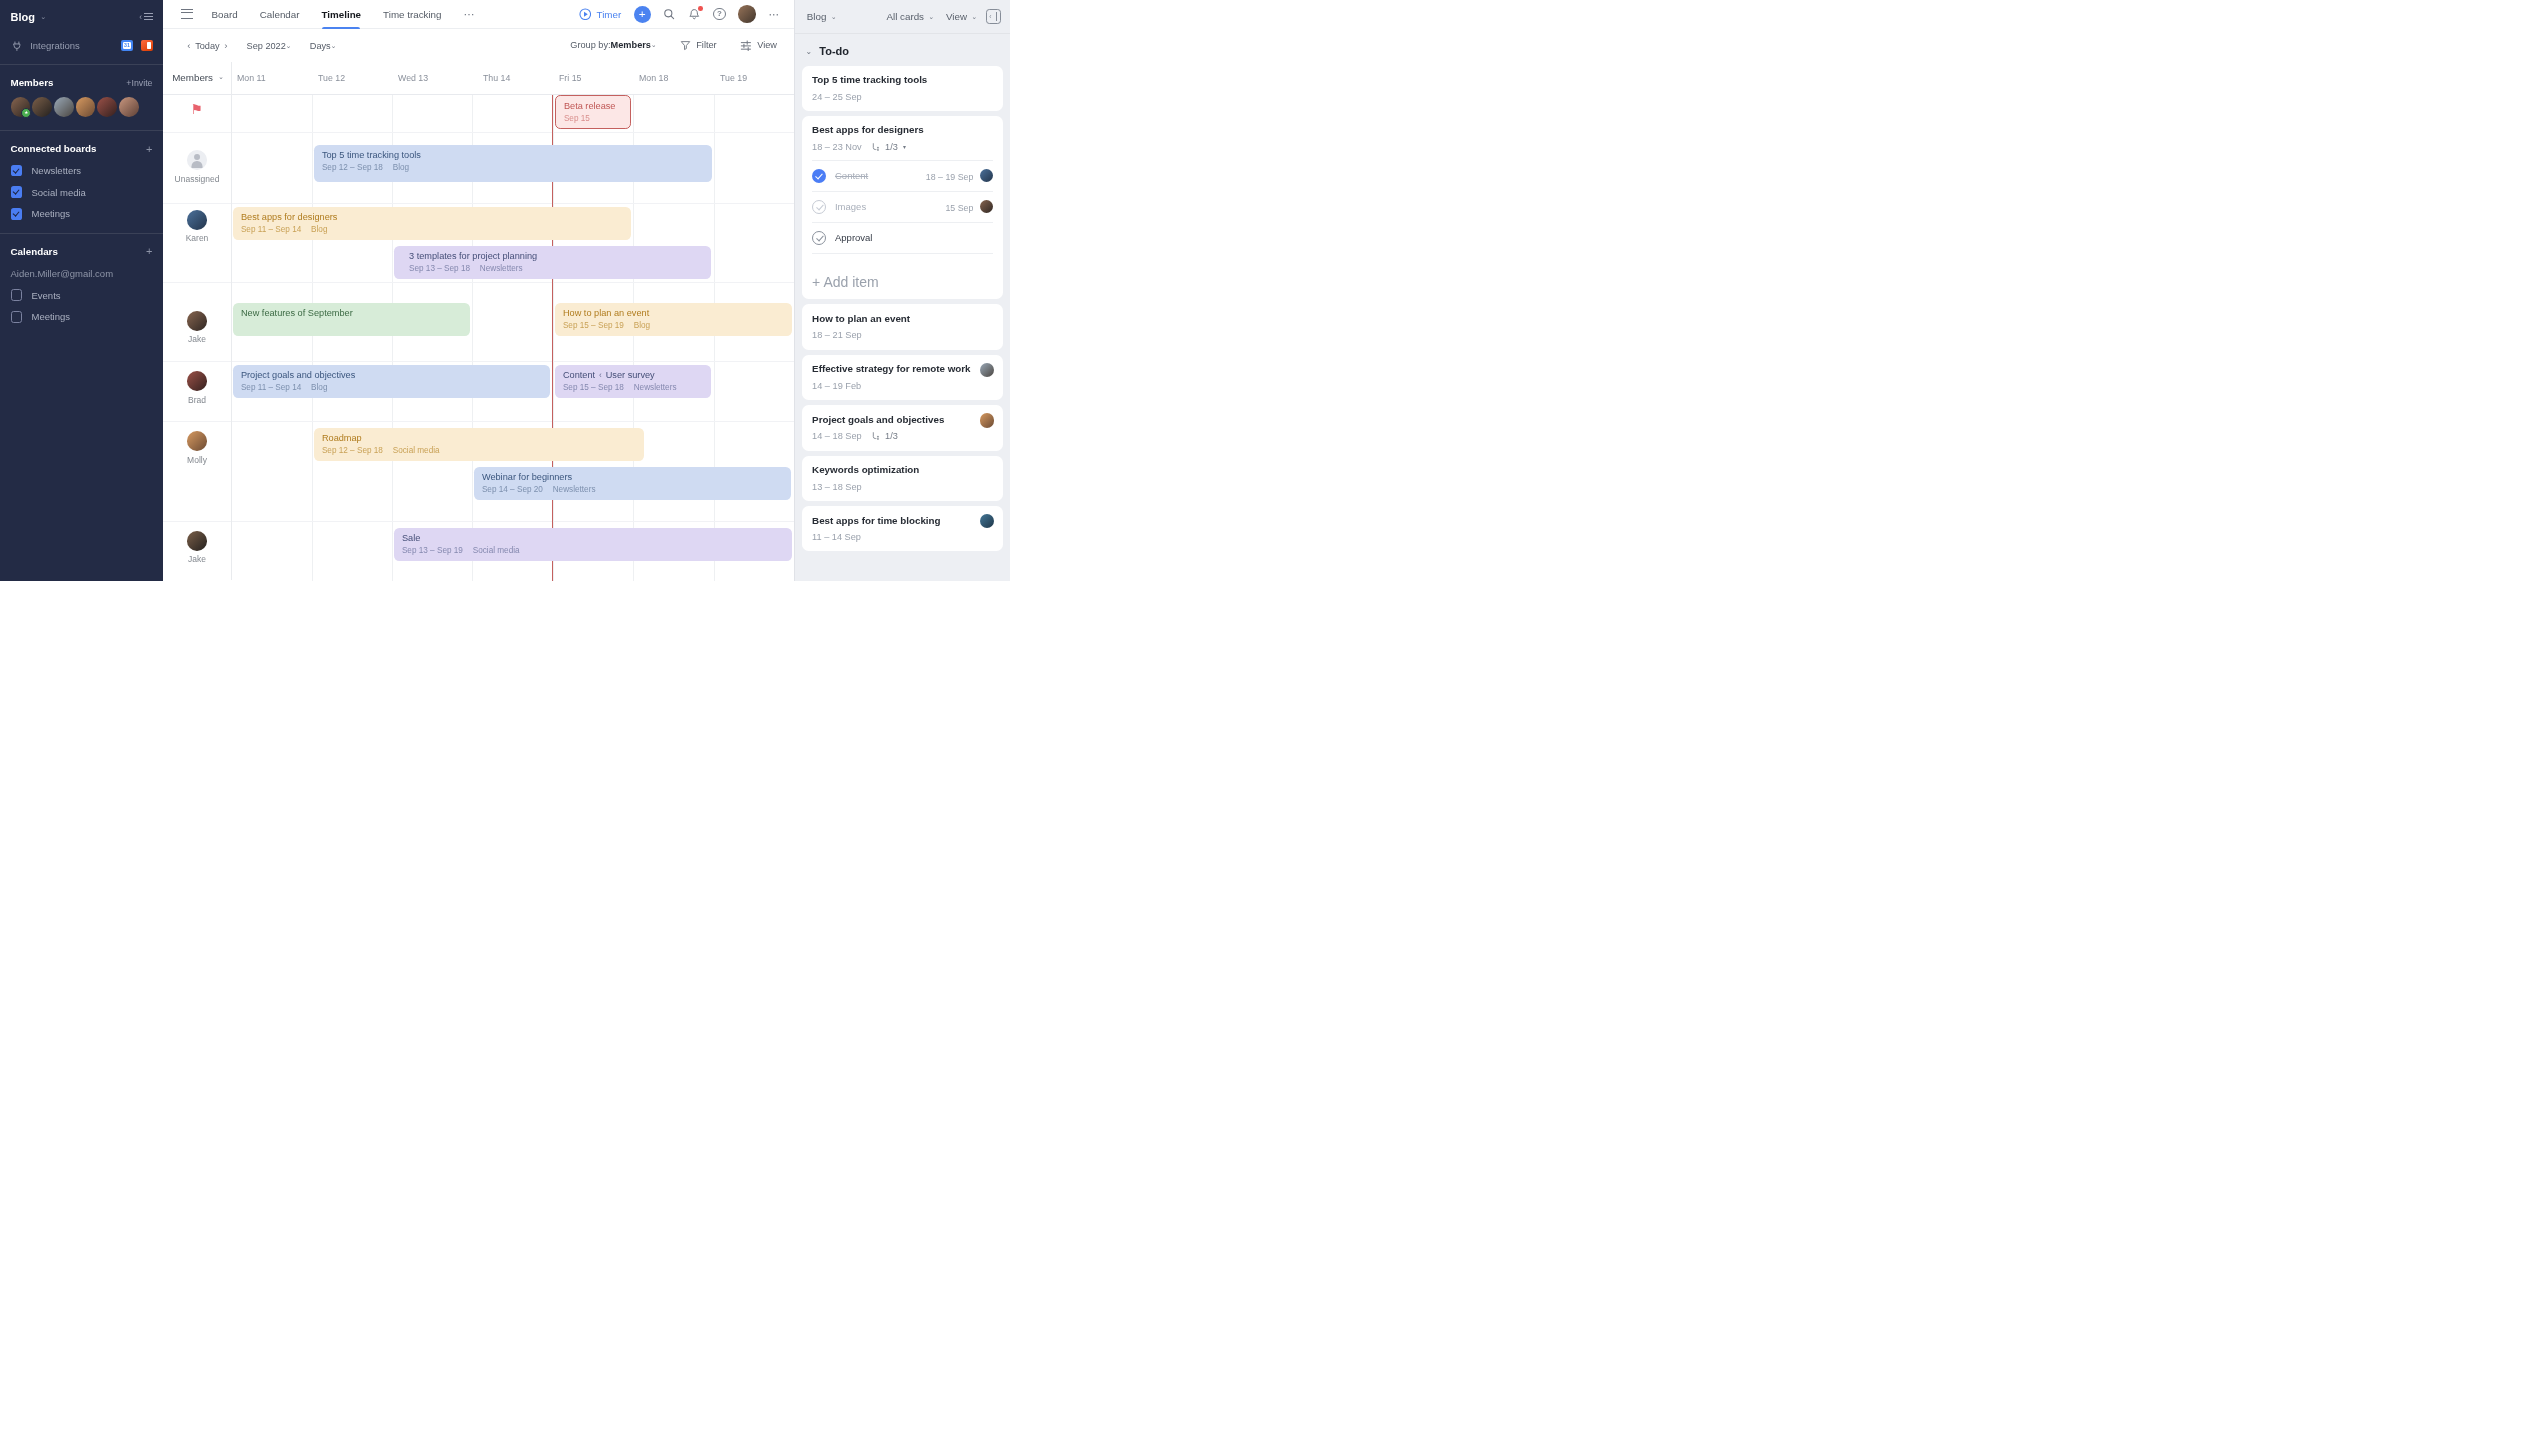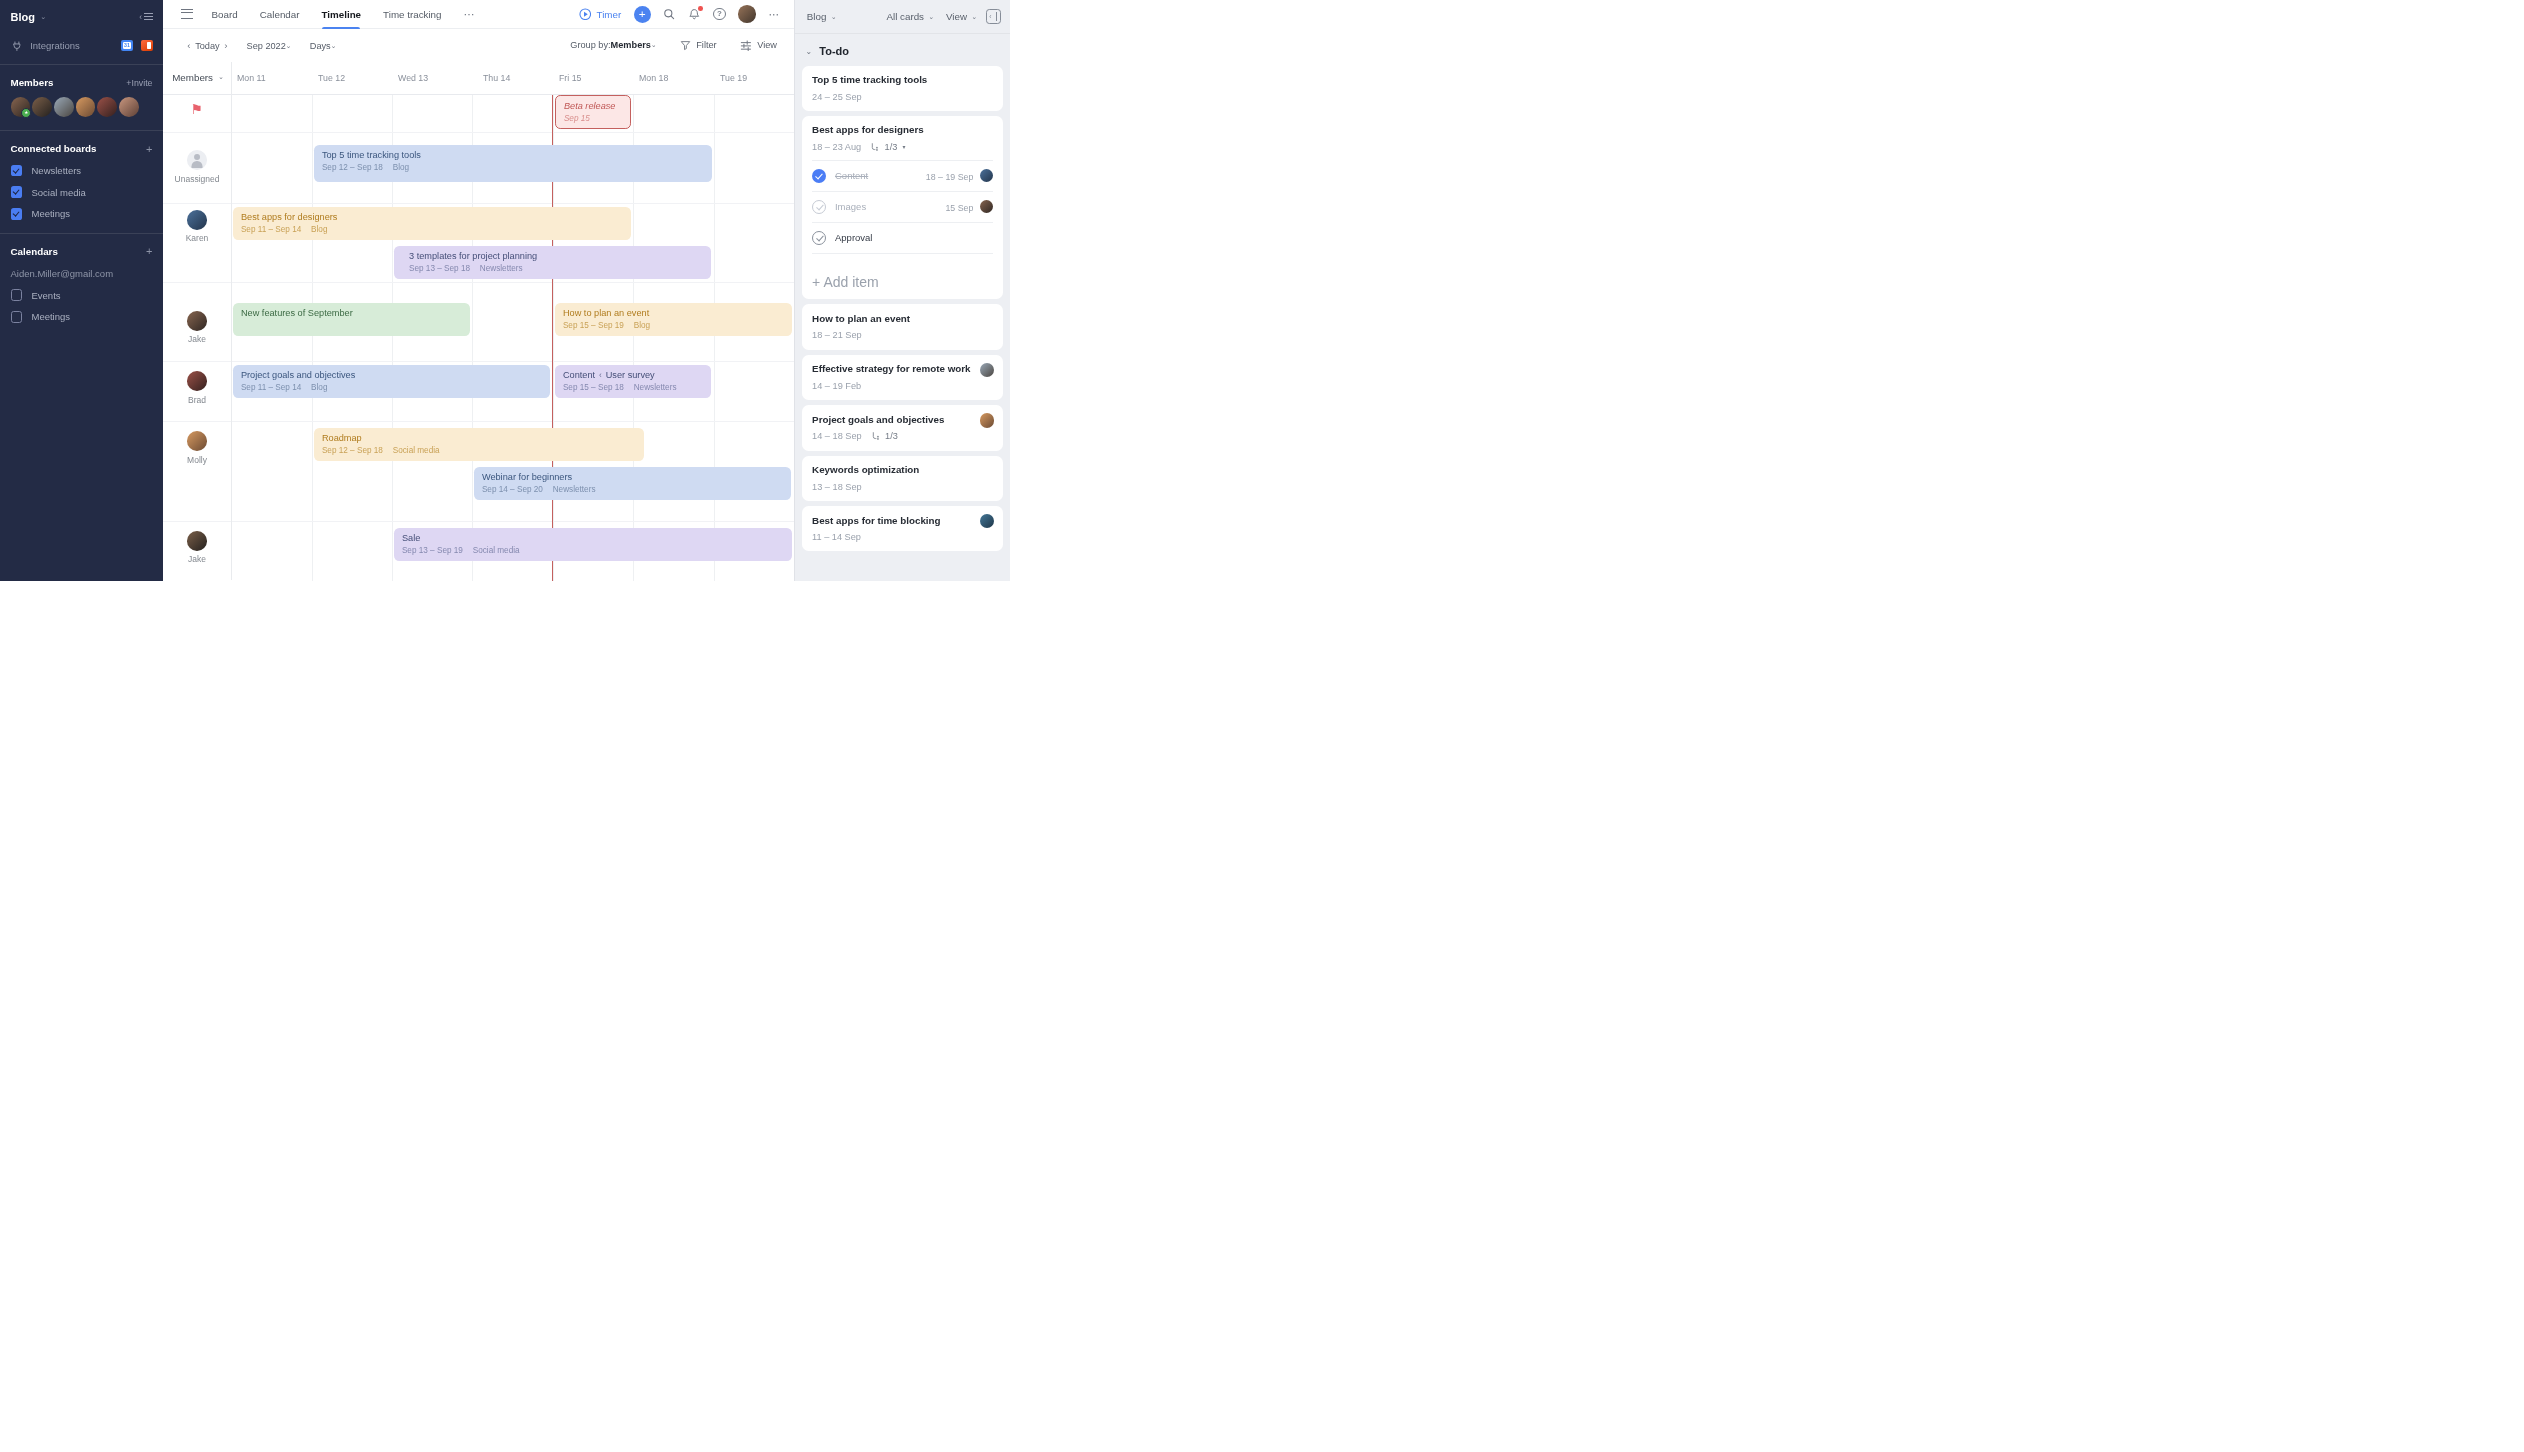--- a/index.html
+++ b/index.html
@@ -345,21 +345,21 @@
       <div class="av av30 row-av" style="top: 115px; background: linear-gradient(135deg, rgb(70, 104, 143) 15%, rgb(34, 52, 74));"></div>
       <div class="row-label" style="top: 138px;">Karen</div>
       <div class="av av30 row-av" style="top: 216px; background: linear-gradient(135deg, rgb(122, 92, 73) 15%, rgb(46, 38, 34));"></div>
       <div class="row-label" style="top: 239px;">Jake</div>
       <div class="av av30 row-av" style="top: 276px; background: linear-gradient(135deg, rgb(140, 74, 66) 15%, rgb(51, 32, 30));"></div>
       <div class="row-label" style="top: 300px;">Brad</div>
       <div class="av av30 row-av" style="top: 336px; background: linear-gradient(135deg, rgb(199, 142, 90) 15%, rgb(107, 74, 51));"></div>
       <div class="row-label" style="top: 360px;">Molly</div>
       <div class="av av30 row-av" style="top: 436px; background: linear-gradient(135deg, rgb(110, 86, 67) 15%, rgb(35, 32, 30));"></div>
       <div class="row-label" style="top: 459px;">Jake</div>
-      <div class="tcard" style="left: 392px; width: 76px; top: 0px; height: 34px; background: rgb(252, 231, 230); border: 1px solid rgb(196, 96, 94); font-style: italic;">
+      <div class="tcard" style="left: 392px; width: 76px; top: 0px; height: 34px; background: rgb(252, 231, 230); border: 1px solid rgb(196, 96, 94);">
         <div class="c-title" style="color: rgb(191, 86, 84);"><span>Beta release</span></div>
         <div class="c-sub" style="color: rgb(217, 143, 141);"><span>Sep 15</span></div>
       </div>
       <div class="tcard" style="left: 151px; width: 398px; top: 50px; height: 37px; background: rgb(207, 219, 242);">
         <div class="c-title" style="color: rgb(59, 86, 126);"><span>Top 5 time tracking tools</span></div>
         <div class="c-sub" style="color: rgb(125, 144, 174);"><span>Sep 12 – Sep 18</span><span class="c-board">Blog</span></div>
       </div>
       <div class="tcard" style="left: 70px; width: 398px; top: 112px; height: 33px; background: rgb(250, 236, 210);">
         <div class="c-title" style="color: rgb(176, 124, 30);"><span>Best apps for designers</span></div>
         <div class="c-sub" style="color: rgb(201, 162, 87);"><span>Sep 11 – Sep 14</span><span class="c-board">Blog</span></div>
@@ -426,21 +426,21 @@
   <div class="p-cards" id="todoCards">
       <div class="p-card">
         <div class="p-title">Top 5 time tracking tools</div>
         <div class="p-meta">
           <span>24 – 25 Sep</span>
         </div>
       </div>
       <div class="p-card">
         <div class="p-title">Best apps for designers</div>
         <div class="p-meta">
-          <span>18 – 23 Aug</span>
+          <span>18 – 23 Nov</span>
           <span class="tree-ic">
             <svg width="9.2" height="8.5" viewBox="0 0 14 13">
               <path d="M3.5 1v6a3 3 0 0 0 3 3h1" fill="none" stroke="#8a9098" stroke-width="1.5" stroke-linecap="round"></path>
               <circle cx="10.6" cy="7.2" r="1.4" fill="#8a9098"></circle>
               <circle cx="10.6" cy="10.6" r="1.4" fill="#8a9098"></circle>
             </svg>
           </span>
           <span class="p-prog">1/3</span>
           <span class="p-caret">▾</span>
         </div>

